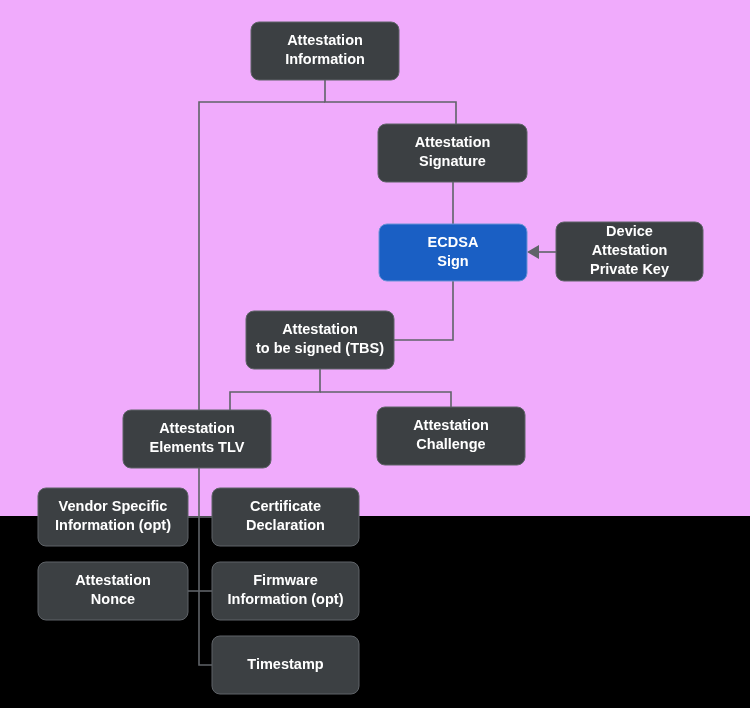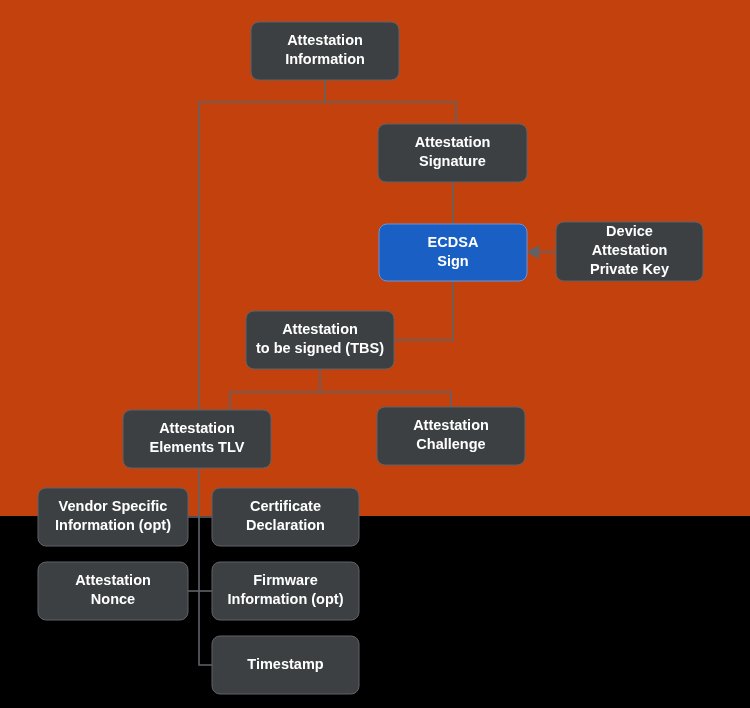--- a/index.html
+++ b/index.html
@@ -10,21 +10,21 @@
   body {
     width: 750px;
     height: 708px;
     overflow: hidden;
     font-family: "Liberation Sans", sans-serif;
   }
   #diagram-root {
     position: relative;
     width: 750px;
     height: 516px;
-    background: #c2410c;
+    background: #f0abfc;
   }
   svg.diagram {
     display: block;
     width: 750px;
     height: 708px;
   }
   .node-rect {
     stroke-width: 1;
   }
   .node-label {

